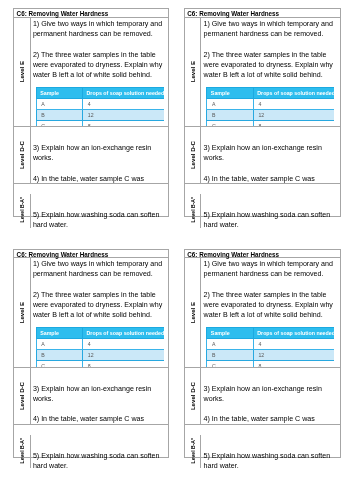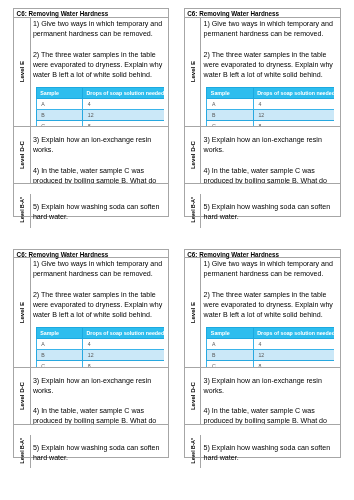--- a/index.html
+++ b/index.html
@@ -11,21 +11,21 @@
         line-height:10.4px;padding-left:2.2px;color:#000;box-sizing:border-box;}
   .level-row{display:flex;border-bottom:0.8px solid #a6a6a6;box-sizing:border-box;}
   .level-row:last-child{border-bottom:none;margin-top:10px;}
   .level-cell{width:16.2px;flex:0 0 16.2px;border-right:0.8px solid #a6a6a6;box-sizing:border-box;
         display:flex;align-items:center;justify-content:center;}
   .level-cell span{writing-mode:vertical-rl;transform:rotate(180deg);font-weight:bold;
         font-size:6.1px;white-space:nowrap;letter-spacing:0;}
   .level-cell span.sm{font-size:5.1px;position:relative;top:-1px;}
   .q-cell{flex:0 0 135.3px;width:135.3px;padding:1.3px 0 0 2.3px;box-sizing:border-box;
         font-size:7.1px;line-height:10px;overflow:hidden;}
-  .q-cell.r2,.q-cell.r3{padding-top:8px;}
+  .q-cell.r2,.q-cell.r3{padding-top:16px;}
   .q{margin:0;}
   .para-gap{height:10.6px;}
   table.data{border-collapse:collapse;margin-top:6.9px;margin-left:2.9px;width:127.8px;table-layout:fixed;}
   table.data th{background:#2dbdee;color:#fff;font-size:5.3px;font-weight:bold;text-align:left;
         padding:0 0 0 3.4px;border:1px solid #1ca9e0;height:11px;box-sizing:border-box;
         white-space:nowrap;overflow:hidden;}
   table.data td{font-size:5.2px;padding:0 0 0 4.6px;border:1px solid #3ab4ea;color:#595959;
         height:10.5px;box-sizing:border-box;}
   table.data th.c1,table.data td.c1{width:46.4px;}
   table.data th:last-child,table.data td:last-child{border-right:none;}

